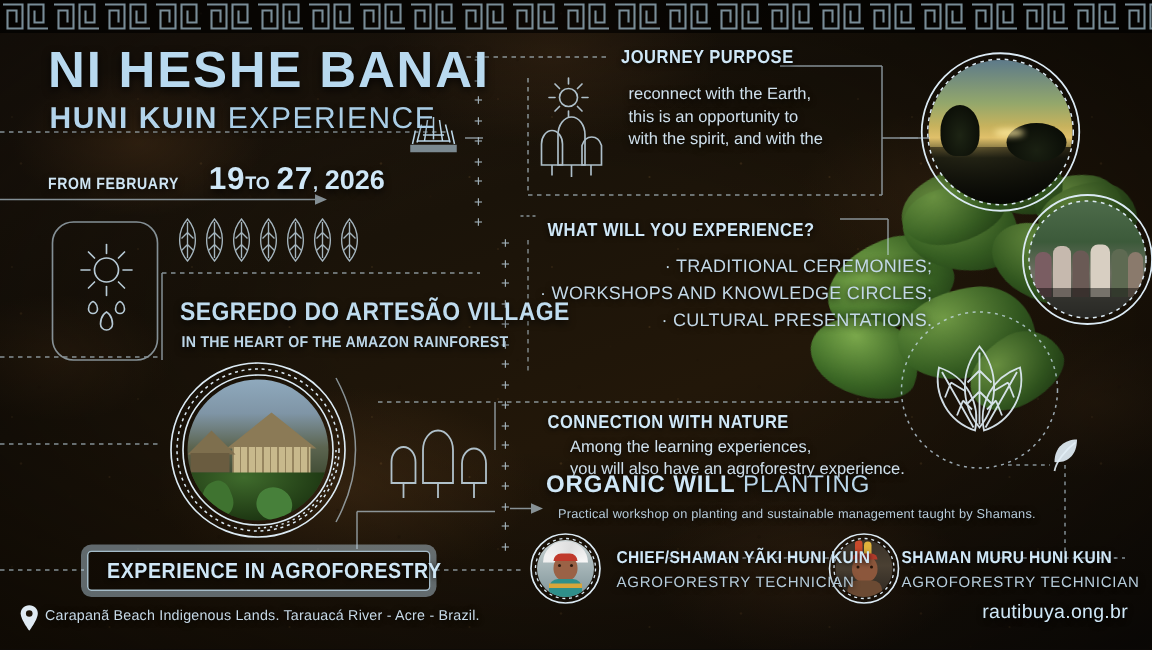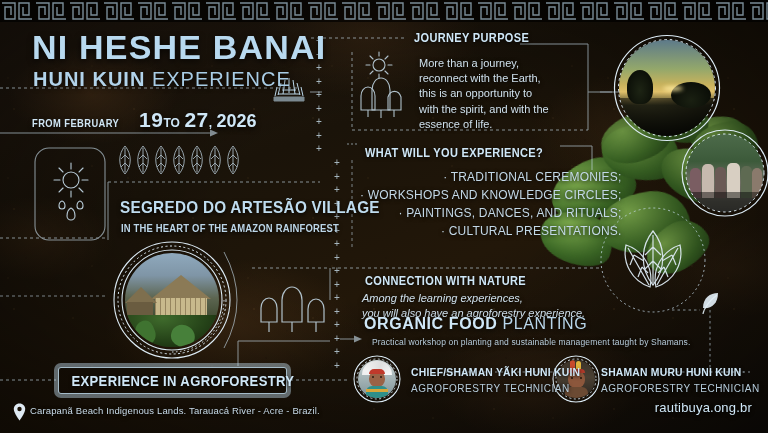--- a/index.html
+++ b/index.html
@@ -473,46 +473,43 @@
 
   <div class="datebar">
     <span class="lbl">FROM FEBRUARY</span>
     <span class="num">19</span><span class="small">TO</span>
     <span class="num">27</span><span class="small">,</span>
     <span class="yr">2026</span>
   </div>
 
   <div class="hdr" style="left:414px; top:31px;">JOURNEY PURPOSE</div>
   <div class="body" style="left:419px; top:56px;">
-    <div>More than a journey,</div>
     <div>reconnect with the Earth,</div>
     <div>this is an opportunity to</div>
     <div>with the spirit, and with the</div>
-    <div>essence of life.</div>
   </div>
 
   <div class="hdr" style="left:365px; top:146px;">WHAT WILL YOU EXPERIENCE?</div>
   <div class="bullets" style="left:360px; top:168px;">
     <div>· TRADITIONAL CEREMONIES;</div>
     <div>· WORKSHOPS AND KNOWLEDGE CIRCLES;</div>
-    <div>· PAINTINGS, DANCES, AND RITUALS;</div>
     <div>· CULTURAL PRESENTATIONS.</div>
   </div>
 
   <div class="village-name">SEGREDO DO ARTESÃO VILLAGE</div>
   <div class="village-sub">IN THE HEART OF THE AMAZON RAINFOREST</div>
 
   <div class="hdr" style="left:365px; top:274px;">CONNECTION WITH NATURE</div>
-  <div class="body" style="left:362px; top:291px;font-style:italic;">
+  <div class="body" style="left:380px; top:291px;">
     <div>Among the learning experiences,</div>
     <div>you will also have an agroforestry experience.</div>
   </div>
 
   <div class="organic">
-    <b>ORGANIC FOOD</b>
+    <b>ORGANIC WILL</b>
     <span>PLANTING</span>
   </div>
   <div class="organic-sub">Practical workshop on planting and sustainable management taught by Shamans.</div>
 
   <div id="agro-badge">
     <span>EXPERIENCE IN AGROFORESTRY</span>
   </div>
 
   <div class="person-name" style="left:411px; top:366px;">CHIEF/SHAMAN YÃKI HUNI KUIN</div>
   <div class="person-role" style="left:411px; top:383px;">AGROFORESTRY TECHNICIAN</div>

